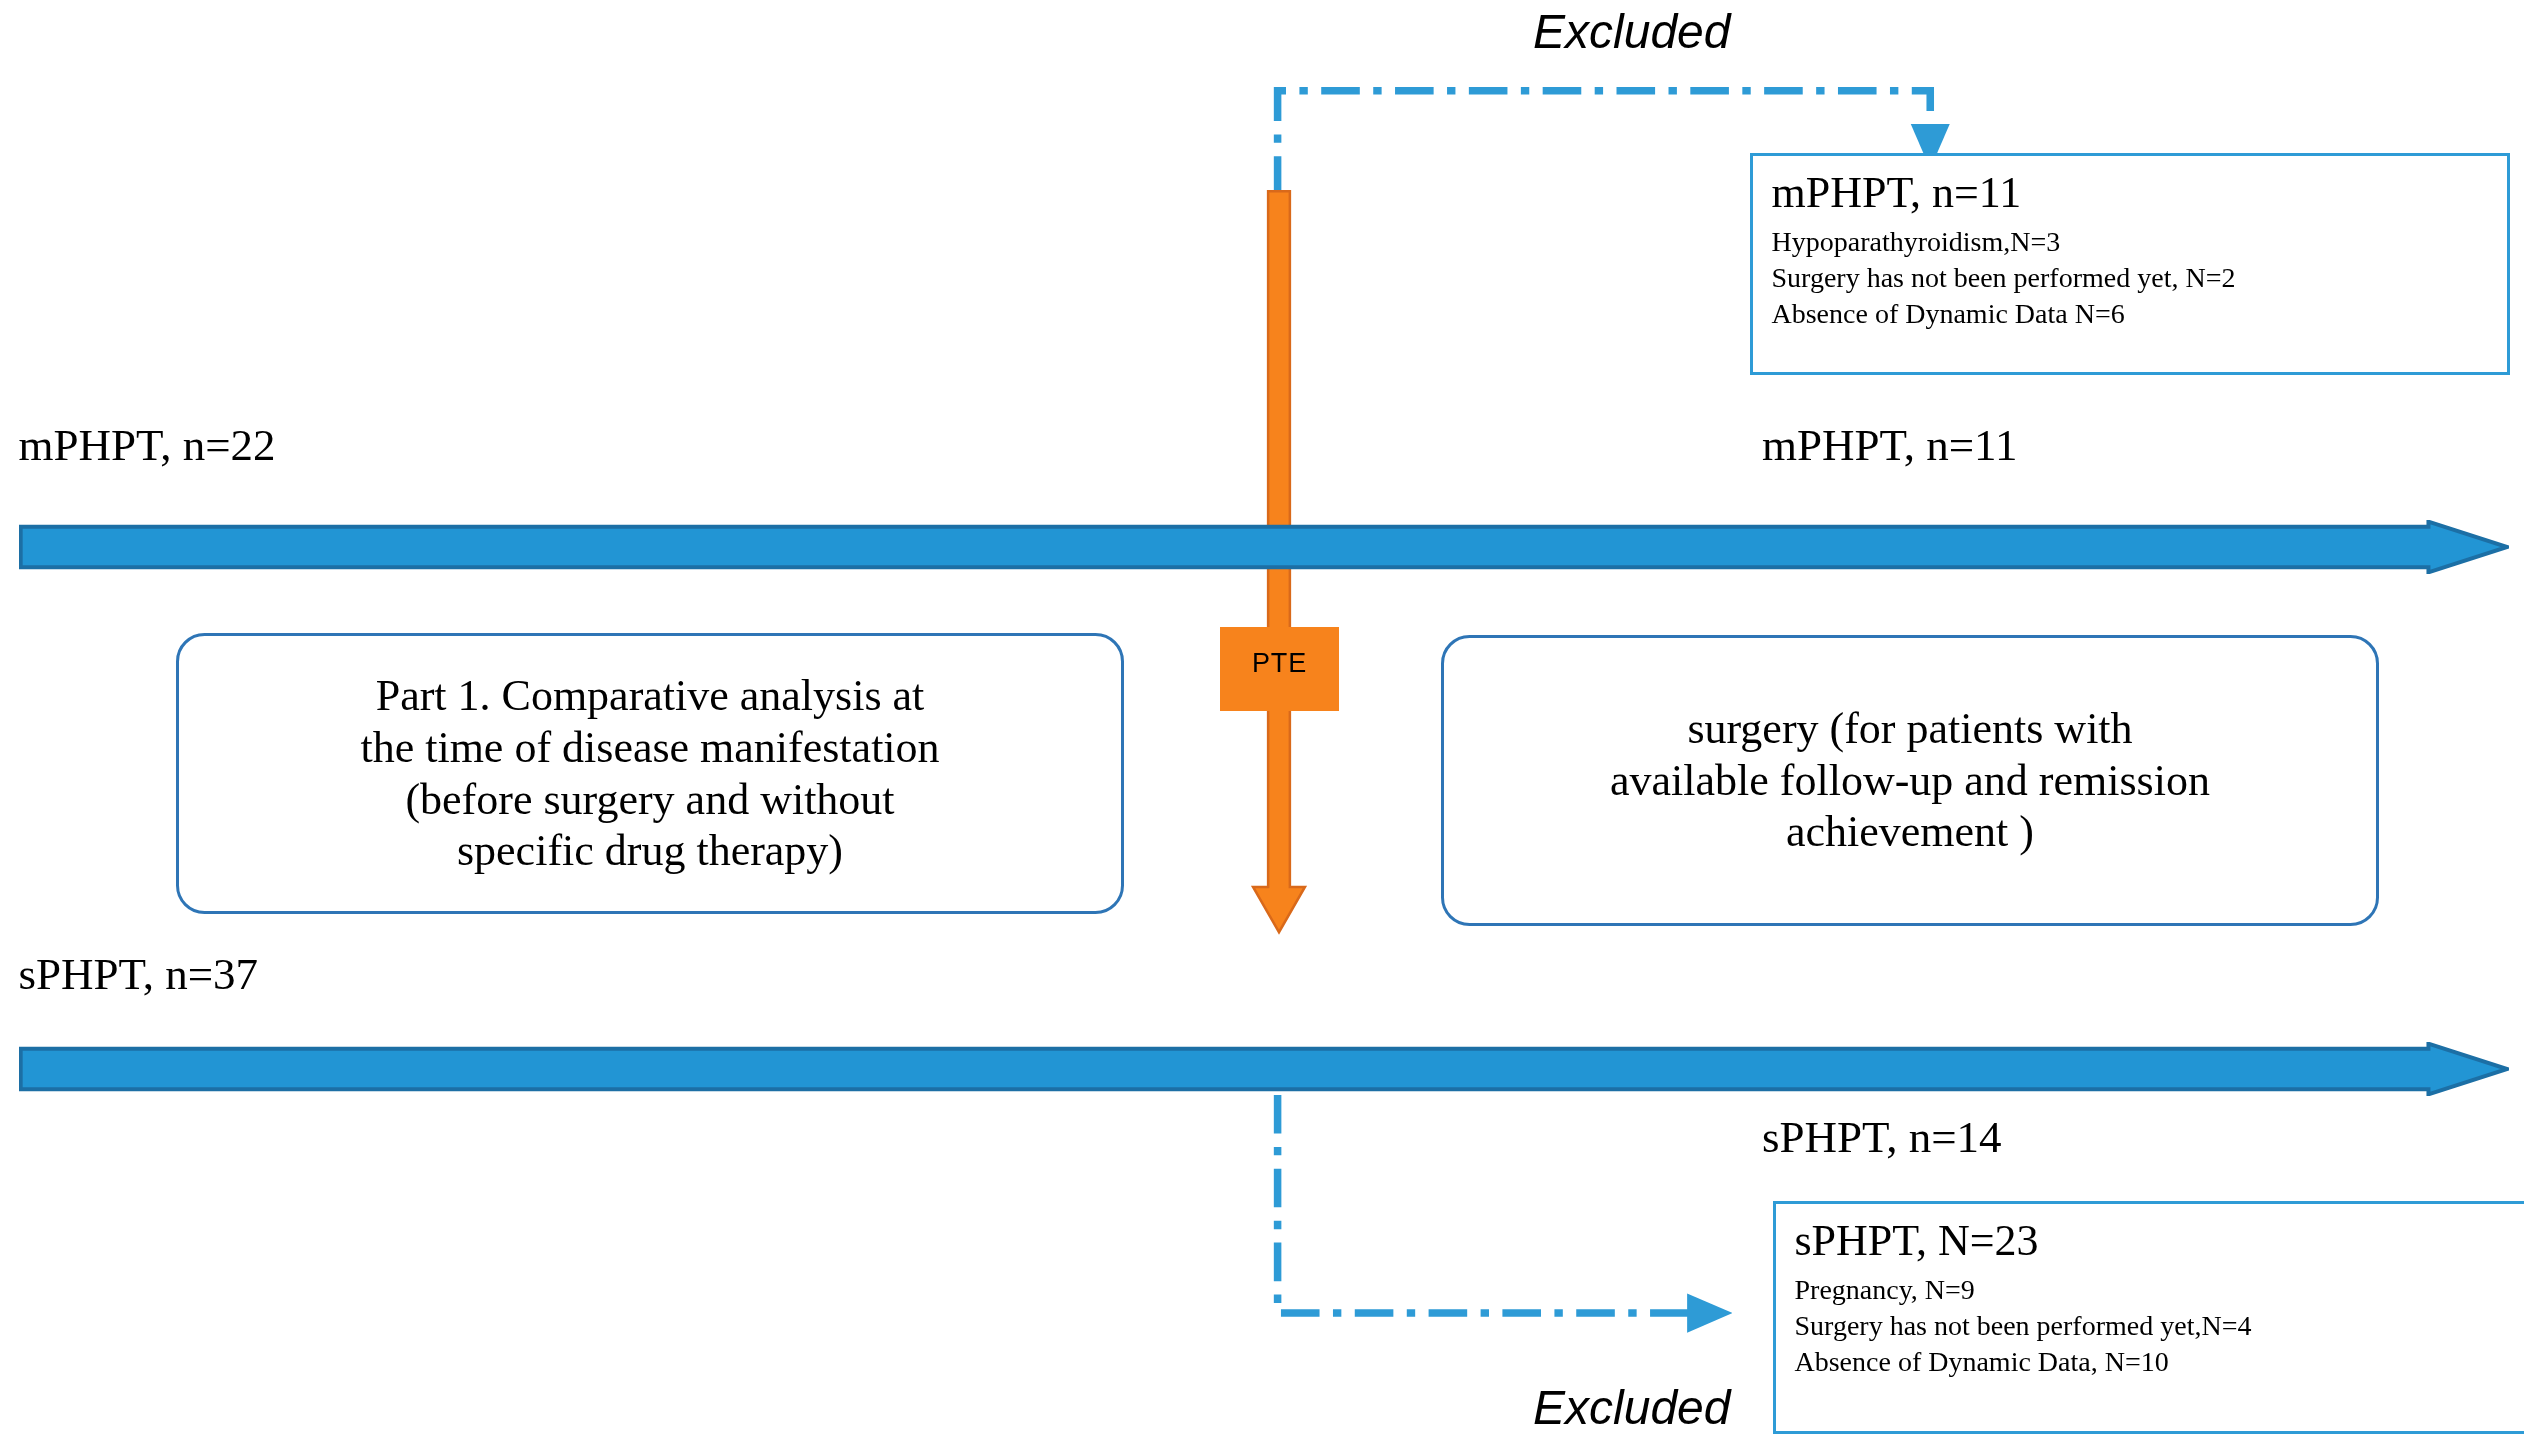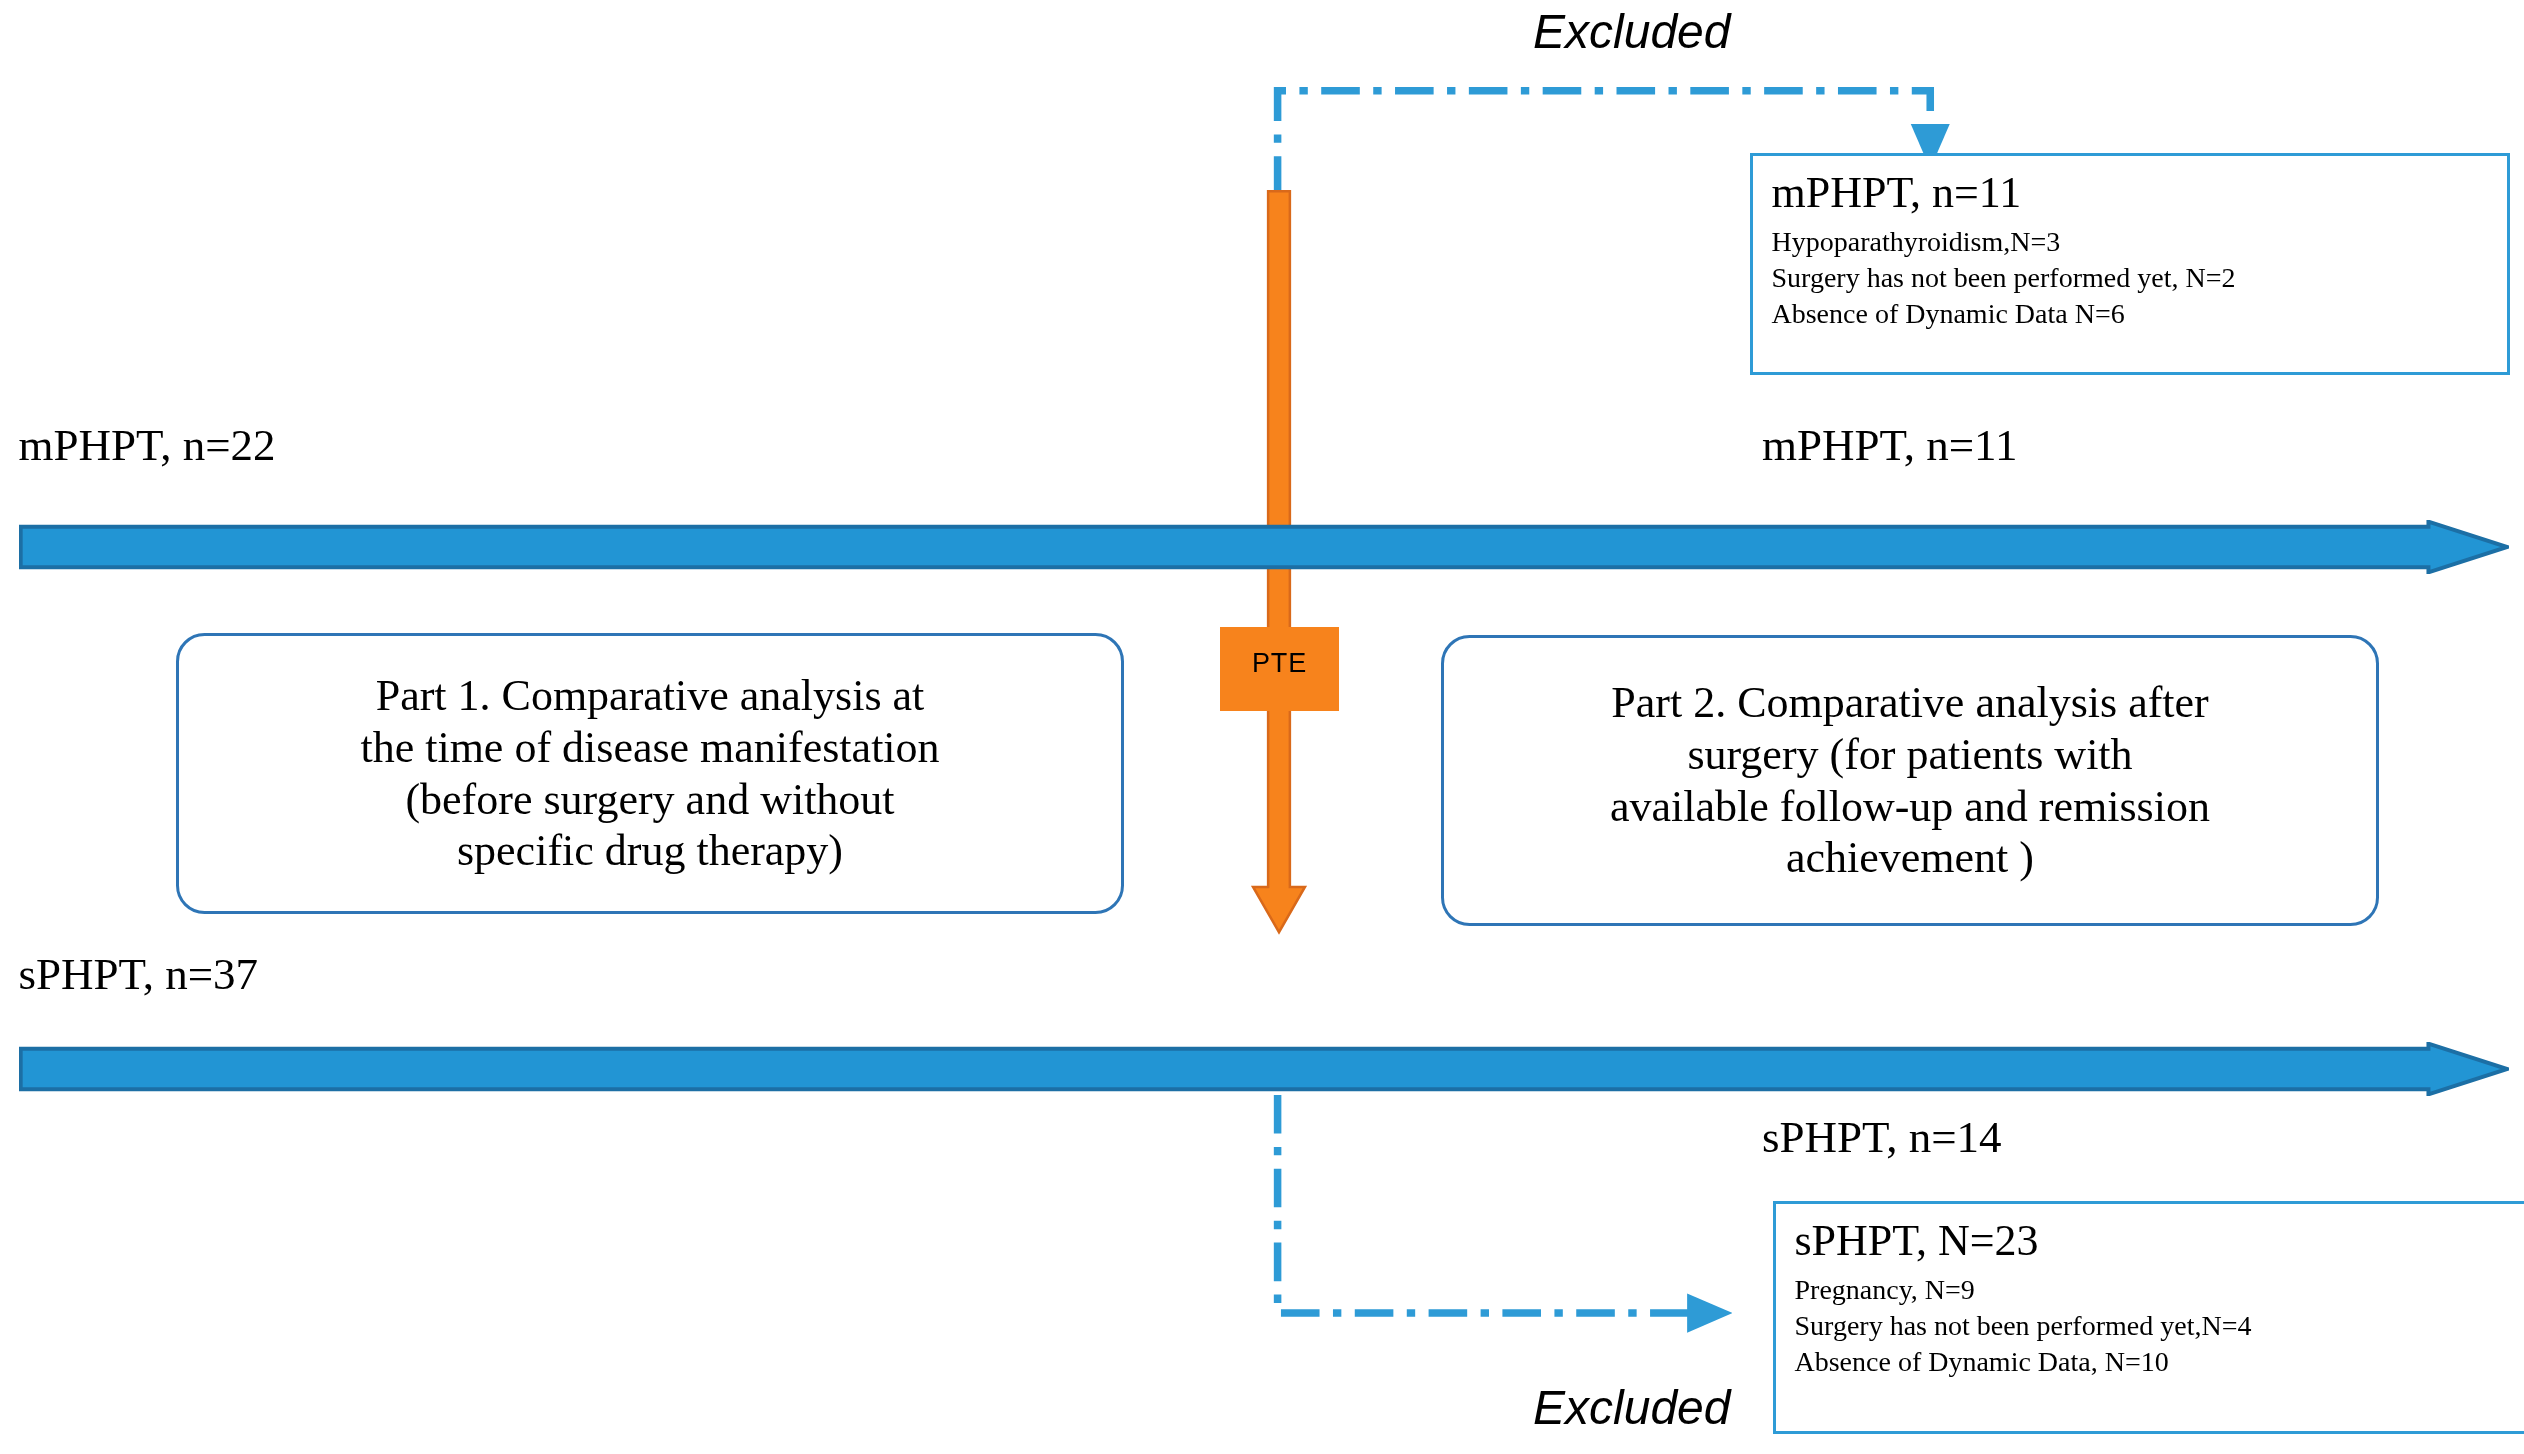--- a/index.html
+++ b/index.html
@@ -160,21 +160,20 @@
     <div class="part-text">
       <div>Part 1. Comparative analysis at</div>
       <div>the time of disease manifestation</div>
       <div>(before surgery and without</div>
       <div>specific drug therapy)</div>
     </div>
   </div>
 
   <div class="part-box" style="left:1441px; top:635px; width:938px; height:291px;">
     <div class="part-text">
-      <div>Part 2. Comparative analysis  after</div>
       <div>surgery (for patients with</div>
       <div>available follow-up and remission</div>
       <div>achievement )</div>
     </div>
   </div>
 
   <div class="excluded-caption" style="left:1533px; top:4.2px;">Excluded</div>
 
   <div class="excl-box" style="left:1750px; top:153px; width:760px; height:222px;">
     <div class="excl-title">mPHPT, n=11</div>

